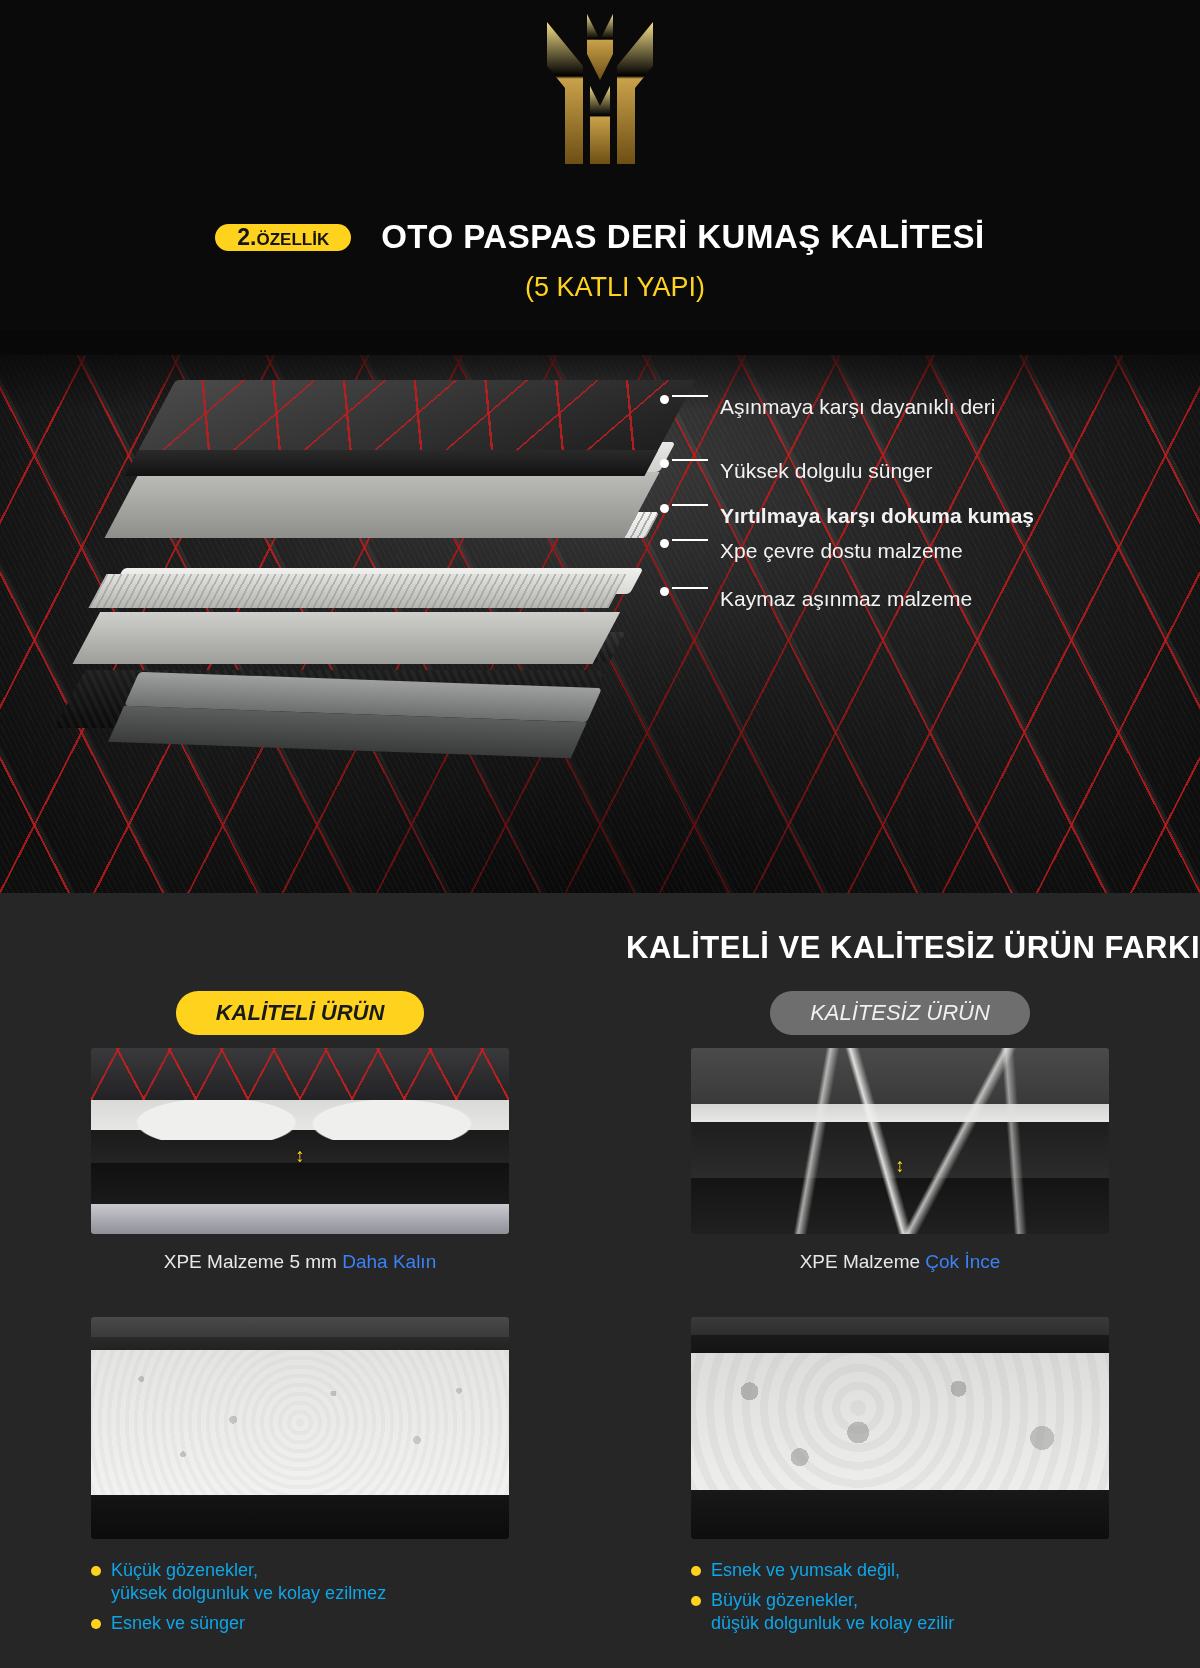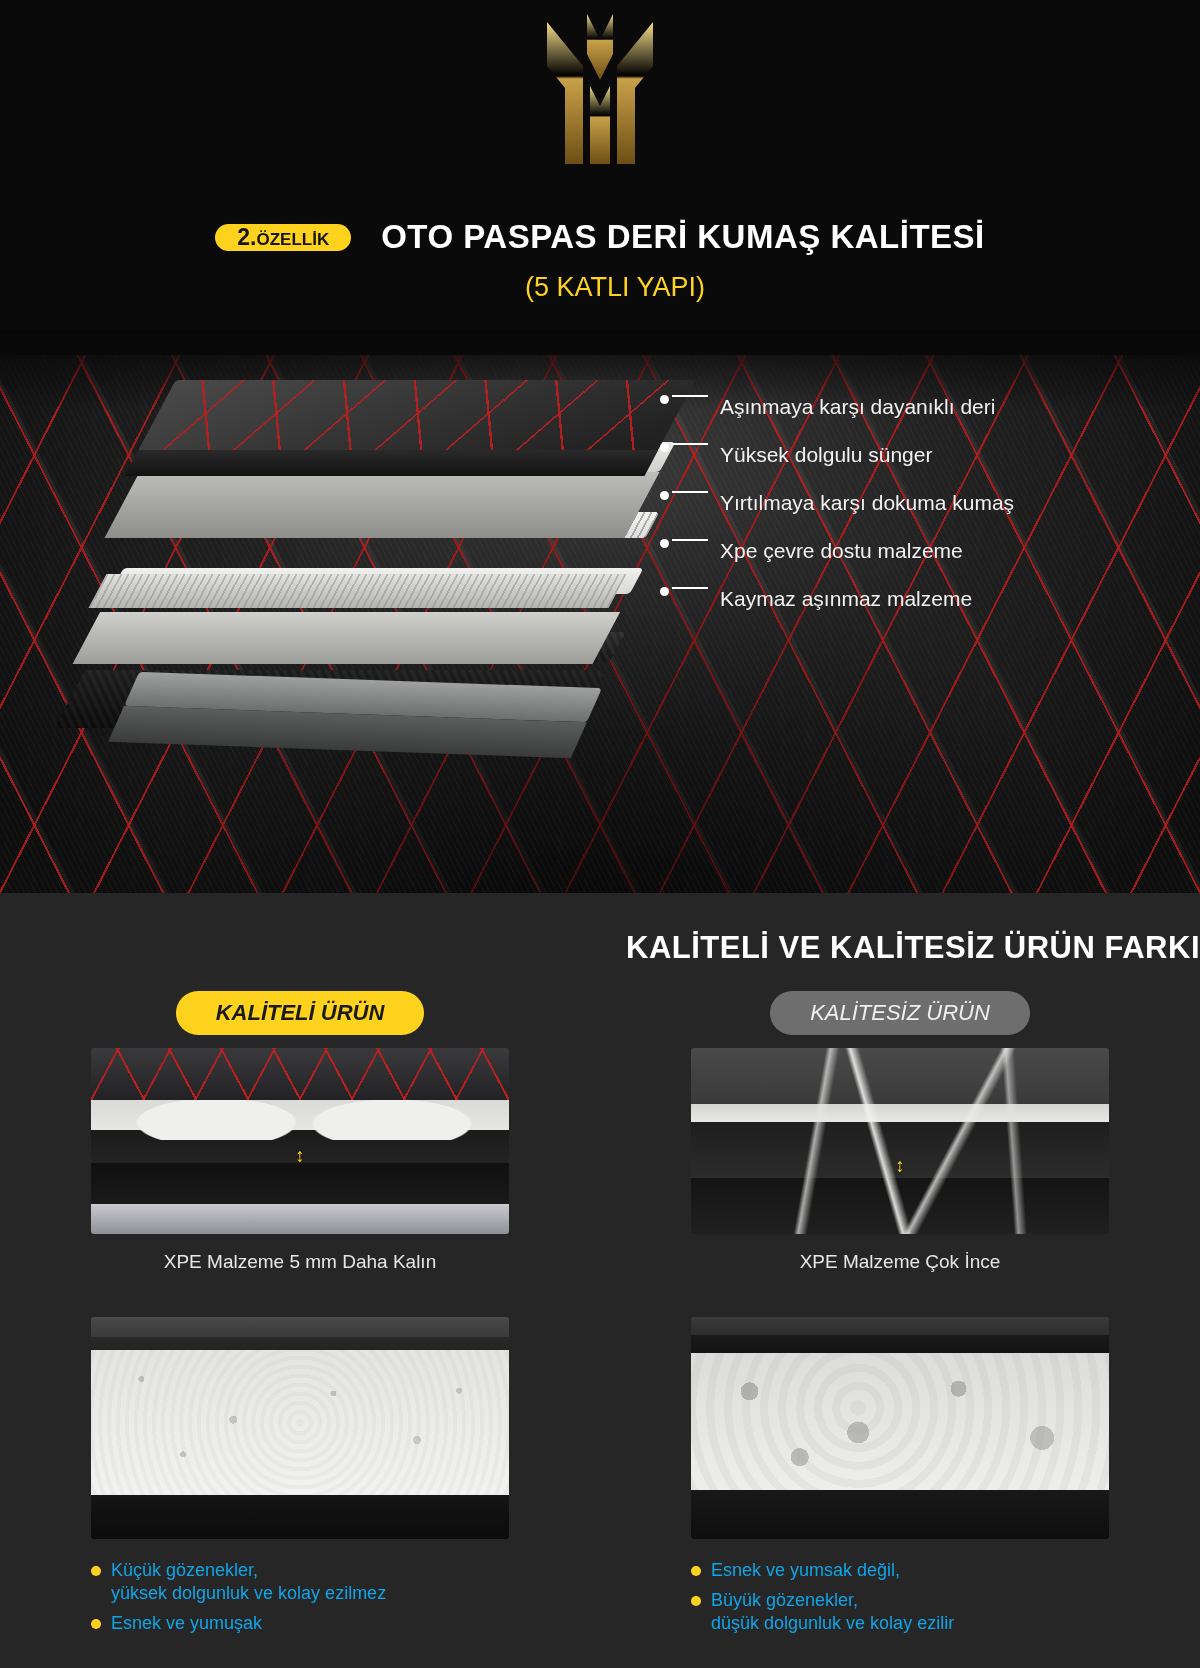--- a/index.html
+++ b/index.html
@@ -169,22 +169,22 @@
   
   .callouts { position: absolute; left: 660px; top: 385px; width: 520px; z-index: 6; }
   .callout { position: absolute; display: flex; align-items: flex-start; }
   .dot {
     width: 9px; height: 9px; border-radius: 50%;
     background: #fff; flex: 0 0 auto; margin-right: 3px;
   }
   .lead { width: 36px; height: 2px; background: #fff; margin-right: 12px; }
   .callout-text { color: #f2f2f2; font-size: 21px; white-space: nowrap; }
   .c0 { top: 10px; }
-  .c1 { top: 58px; }
-  .c2 { top: 106px; }
+  .c1 { top: 74px; }
+  .c2 { top: 119px; font-weight: bold; }
   .c3 { top: 154px; }
   .c4 { top: 202px; }
 
   
   .compare {
     position: absolute; left: 0; top: 893px;
     width: 1200px; height: 775px;
     background: #262626;
   }
   .compare-title {
@@ -271,21 +271,21 @@
   }
   .arrow-a { top: 98px; }
   .arrow-b { top: 108px; }
 
   .caption {
     margin-top: 17px;
     color: #e8e8e8;
     font-size: 19px;
     white-space: nowrap;
   }
-  .caption .hl { color: #e5e5e5; }
+  .caption .hl { color: #3b82f6; }
 
   .photo2 {
     width: 418px; height: 222px;
     border-radius: 3px;
     position: relative;
     overflow: hidden;
   }
   .photo2-a {
     background:
       linear-gradient(to bottom,
@@ -463,21 +463,21 @@
         <div class="col">
           <div class="photo2 photo2-a"></div>
           <div class="bullets">
             <div class="bullet">
               <span class="bdot"></span>
               <span class="btext" style="white-space:pre-line">Küçük gözenekler,
 yüksek dolgunluk ve kolay ezilmez</span>
             </div>
             <div class="bullet">
               <span class="bdot"></span>
-              <span class="btext">Esnek ve yumuşak</span>
+              <span class="btext">Esnek ve sünger</span>
             </div>
           </div>
         </div>
         <div class="col">
           <div class="photo2 photo2-b"></div>
           <div class="bullets">
             <div class="bullet">
               <span class="bdot"></span>
               <span class="btext">Esnek ve yumsak değil,</span>
             </div>

